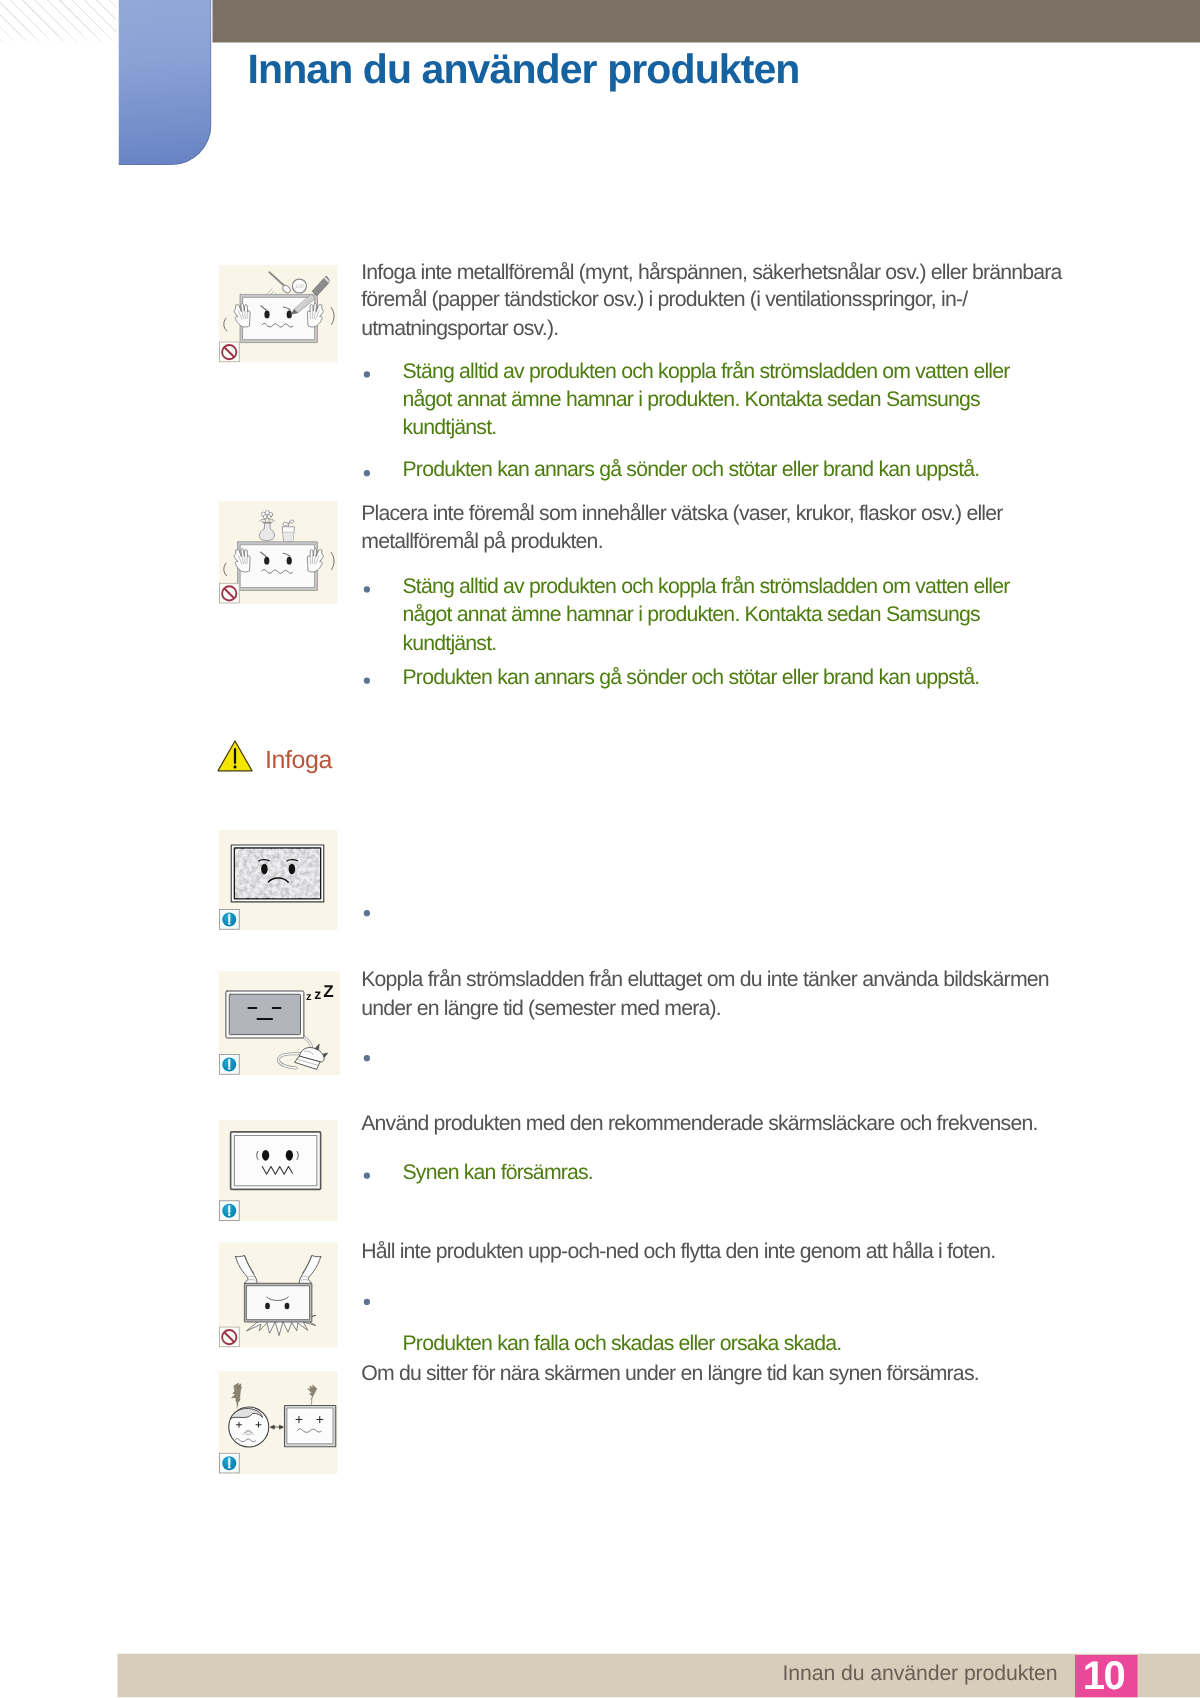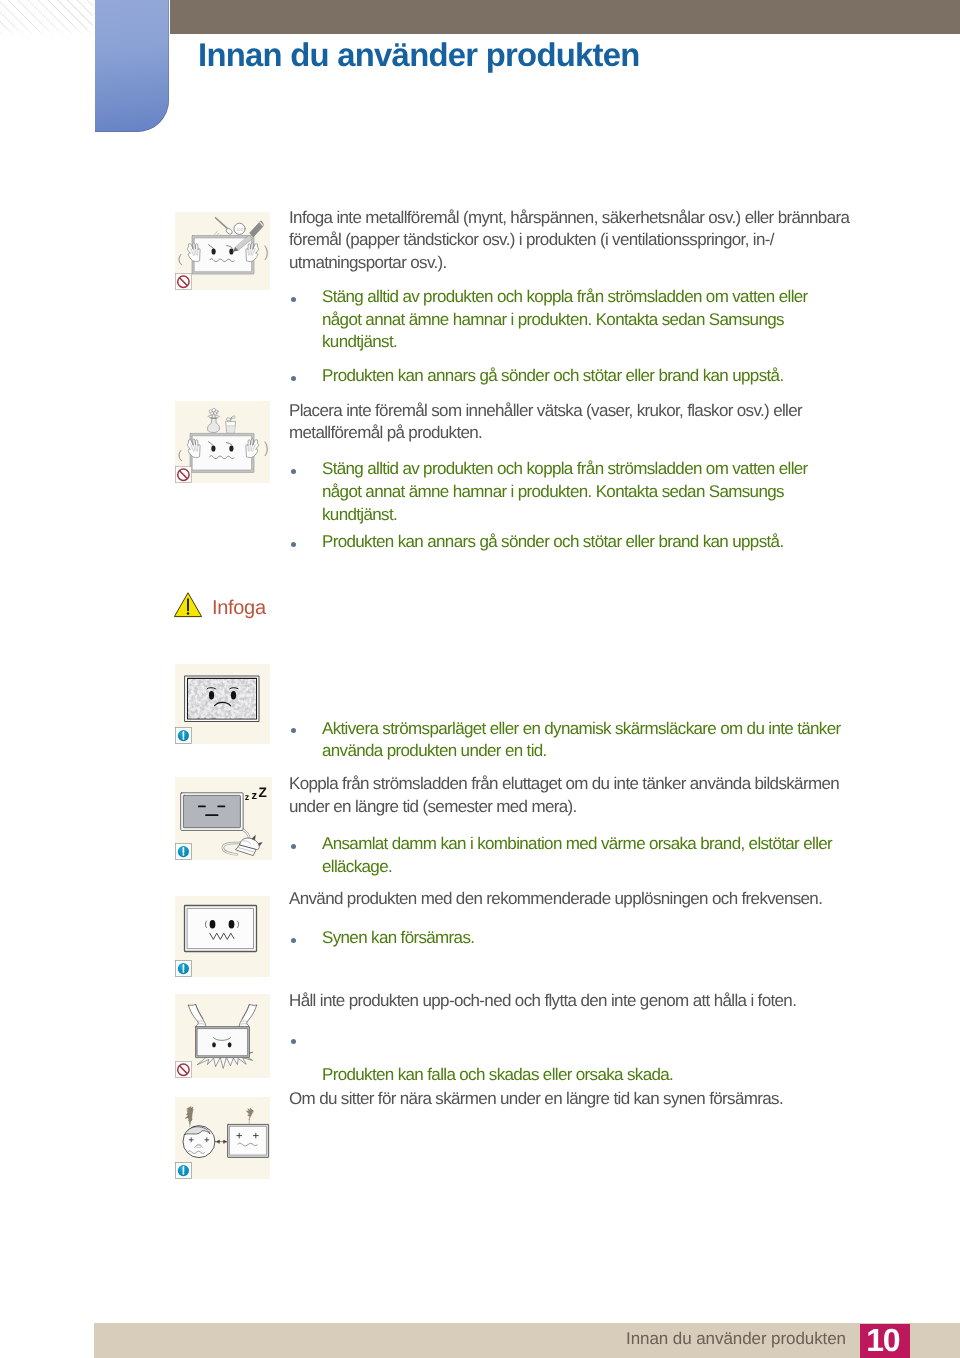--- a/index.html
+++ b/index.html
@@ -44,21 +44,21 @@
           letter-spacing:-0.65px; color:#4d7c0f; }
   .dot  { position:absolute; left:290.5px; width:5.2px; height:5.2px; border-radius:50%;
           background:#5c7394; }
 
   
   #varn-icon { position:absolute; left:173px; top:590.5px; width:30px; height:27px; }
   #varn-text { position:absolute; left:212px; top:598px; font-size:20px; color:#b9553a; letter-spacing:-0.32px; line-height:1; }
 
   
   #footbar { position:absolute; left:94px; top:1323px; width:866px; height:35px; background:#d8ccbb; }
-  #footnum { position:absolute; left:860px; top:1323.5px; width:49.5px; height:34.5px; background:#be185d;text-decoration:underline; }
+  #footnum { position:absolute; left:860px; top:1323.5px; width:49.5px; height:34.5px; background:#ec4899;text-decoration:underline; }
   #footnum span { position:absolute; left:-2px; top:0px; width:49.5px; line-height:1;
                   text-align:center; font-size:32px; color:#fff; font-weight:bold; letter-spacing:-1.3px; }
   #foottext { position:absolute; left:0px; top:1329.8px; width:846px; text-align:right;
               font-size:17px; color:#6a6056; letter-spacing:-0.08px; line-height:1; }
 </style>
 </head>
 <body>
 
 <div class="page">
   <div id="hatch"></div>
@@ -412,25 +412,23 @@
   <span class="dot" style="top:296.7px"></span>
   <div class="bul" style="top:286.0px">Stäng alltid av produkten och koppla från strömsladden om vatten eller något annat ämne hamnar i produkten. Kontakta sedan Samsungs kundtjänst.</div>
   <span class="dot" style="top:375.7px"></span>
   <div class="bul" style="top:365.0px">Produkten kan annars gå sönder och stötar eller brand kan uppstå.</div>
   <div class="para" style="top:399.7px">Placera inte föremål som innehåller vätska (vaser, krukor, flaskor osv.) eller metallföremål på produkten.</div>
   <span class="dot" style="top:468.8px"></span>
   <div class="bul" style="top:458.1px">Stäng alltid av produkten och koppla från strömsladden om vatten eller något annat ämne hamnar i produkten. Kontakta sedan Samsungs kundtjänst.</div>
   <span class="dot" style="top:542.0px"></span>
   <div class="bul" style="top:531.3px">Produkten kan annars gå sönder och stötar eller brand kan uppstå.</div>
   <span class="dot" style="top:728.2px"></span>
-  <div class="bul" style="top:717.5px">Aktivera strömsparläget eller en dynamisk skärmsläckare om du inte tänker använda produkten under en tid.</div>
   <div class="para" style="top:773.0px">Koppla från strömsladden från eluttaget om du inte tänker använda bildskärmen under en längre tid (semester med mera).</div>
   <span class="dot" style="top:843.7px"></span>
-  <div class="bul" style="top:833.0px">Ansamlat damm kan i kombination med värme orsaka brand, elstötar eller elläckage.</div>
-  <div class="para" style="top:888.3px">Använd produkten med den rekommenderade upplösningen och frekvensen.</div>
+  <div class="para" style="top:888.3px">Använd produkten med den rekommenderade skärmsläckare och frekvensen.</div>
   <span class="dot" style="top:937.9px"></span>
   <div class="bul" style="top:927.2px">Synen kan försämras.</div>
   <div class="para" style="top:989.8px">Håll inte produkten upp-och-ned och flytta den inte genom att hålla i foten.</div>
   <span class="dot" style="top:1038.7px"></span>
   <div class="bul" style="top:1064px">Produkten kan falla och skadas eller orsaka skada.</div>
   <div class="para" style="top:1088.3px">Om du sitter för nära skärmen under en längre tid kan synen försämras.</div>
   <div id="footbar"></div>
   <div id="foottext">Innan du använder produkten</div>
   <div id="footnum">
       <span>10</span>

